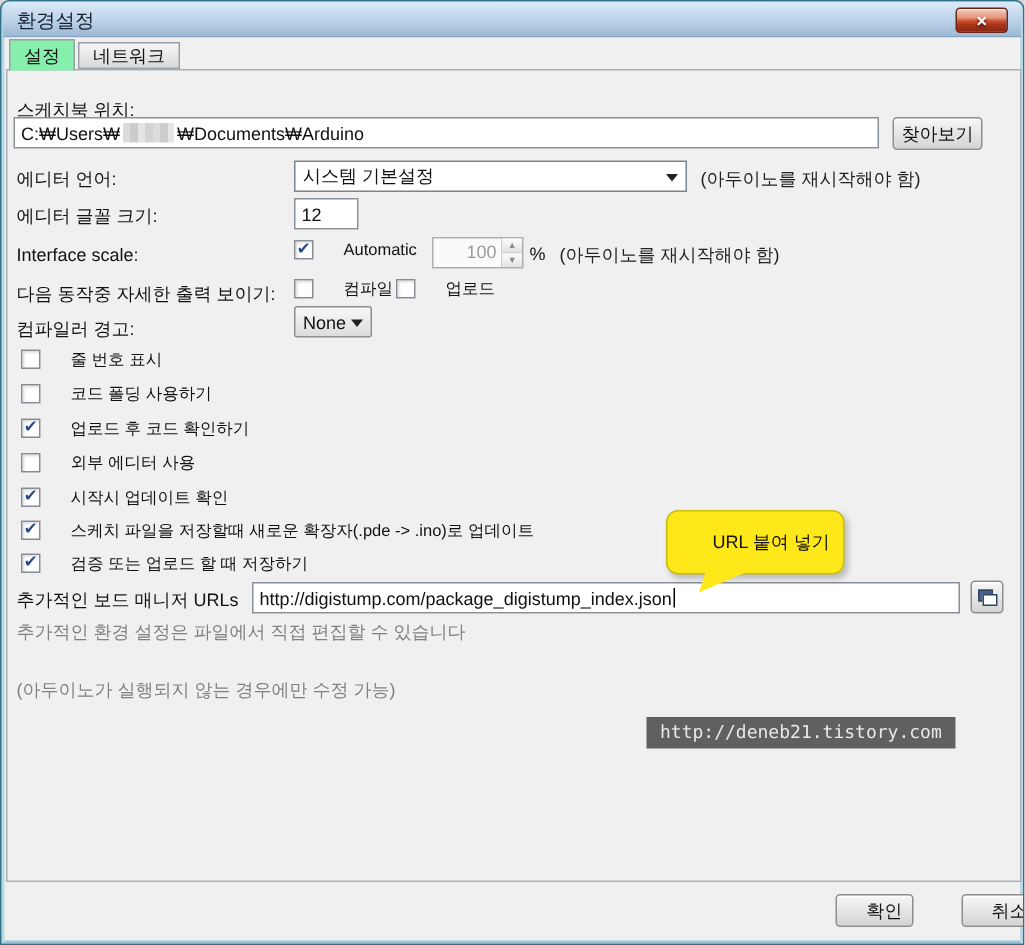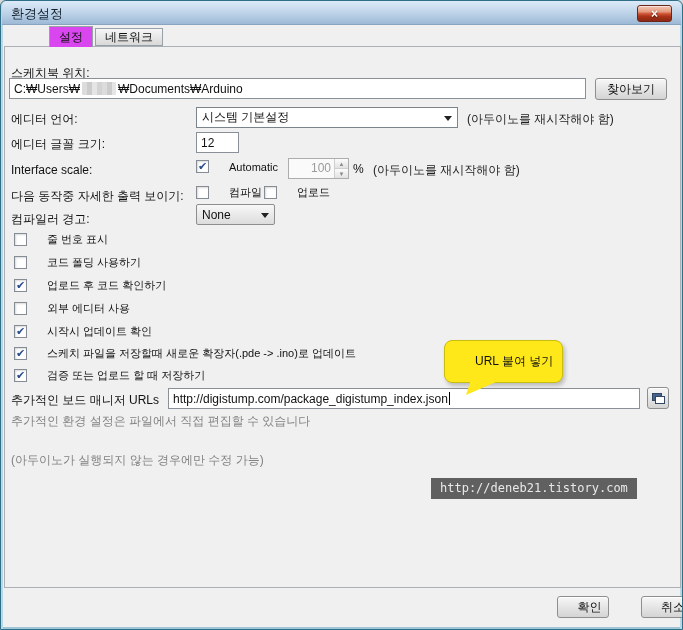--- a/index.html
+++ b/index.html
@@ -19,21 +19,21 @@
     position:absolute; top:4px; right:9px; width:35px; height:17px;
     background:linear-gradient(#f3c7b6,#e59a7f 38%,#cf5435 52%,#a93418 70%,#8c2715);
     border:1px solid #6e2516; border-radius:3px;
     box-shadow:inset 0 1px 0 rgba(255,255,255,.55);
     display:flex; align-items:center; justify-content:center; cursor:default;
   }
   .close-x{ color:#fff; font-weight:bold; font-size:12px; line-height:1; text-shadow:0 1px 2px rgba(60,10,0,.85); }
 
   .tabs{ position:absolute; top:25px; left:5px; display:flex; align-items:flex-end; z-index:3; }
   .tab{ font-size:12px; padding:0 9px; display:flex; align-items:center; color:#111; }
-  .tab.active{ height:21px; background:#d946ef; border:1px solid #98a0a8; border-bottom:none; margin-bottom:-1px;margin-left:43px; }
+  .tab.active{ height:21px; background:#86efac; border:1px solid #98a0a8; border-bottom:none; margin-bottom:-1px; }
   .tab.inactive{ height:18px; background:linear-gradient(#f6f6f6,#d9d9d9); border:1px solid #98a0a8; margin-left:2px; }
 
   .panel{ position:absolute; left:3px; top:45px; width:677px; height:542px;
     border:1px solid #aab0b6; background:#f0f0f0; }
 
   .abs{ position:absolute; }
   .lbl{ font-size:12px; color:#111; white-space:nowrap; }
   .note{ font-size:12px; color:#222; white-space:nowrap; }
   .gray{ color:#828282; }
 
@@ -105,21 +105,21 @@
   </div>
 
   <div class="panel"></div>
 
   <div class="abs lbl" style="left:10px; top:64px;">스케치북 위치:</div>
   <div class="abs field" style="left:8px; top:77px; width:577px; height:21px;">
     <span>C:₩Users₩</span>
       <span class="blur blur-sm"></span>
       <span>₩Documents₩Arduino</span>
   </div>
-  <div class="abs btn" style="left:594px; top:77px; width:72px; height:22px;">찾아보기</div>
+  <div class="abs btn" style="left:594px; top:77px; width:60px; height:22px;">찾아보기</div>
 
   <div class="abs lbl" style="left:10px; top:110px;">에디터 언어:</div>
   <div class="combo" style="left:195px; top:106px; width:262px; height:21px;">
     <span>시스템 기본설정</span>
     <span class="combo-arrow"></span>
   </div>
   <div class="abs note" style="left:466px; top:110px;">(아두이노를 재시작해야 함)</div>
 
   <div class="abs lbl" style="left:10px; top:135px;">에디터 글꼴 크기:</div>
   <div class="abs field" style="left:195px; top:131px; width:43px; height:21px;">12</div>
@@ -143,21 +143,21 @@
   <div class="cb-row" style="left:195px; top:184px;">
     <span class="cb"></span>
     <span>컴파일</span>
   </div>
   <div class="cb-row" style="left:263px; top:184px;">
     <span class="cb"></span>
     <span>업로드</span>
   </div>
 
   <div class="abs lbl" style="left:10px; top:210px;">컴파일러 경고:</div>
-  <div class="combo button-look" style="left:195px; top:203px; width:79px; height:21px;">
+  <div class="combo button-look" style="left:195px; top:203px; width:52px; height:21px;">
     <span>None</span>
     <span class="combo-arrow"></span>
   </div>
 
   <div class="cb-row" style="left:13px; top:231px;">
     <span class="cb"></span>
     <span>줄 번호 표시</span>
   </div>
   <div class="cb-row" style="left:13px; top:254px;">
     <span class="cb"></span>

